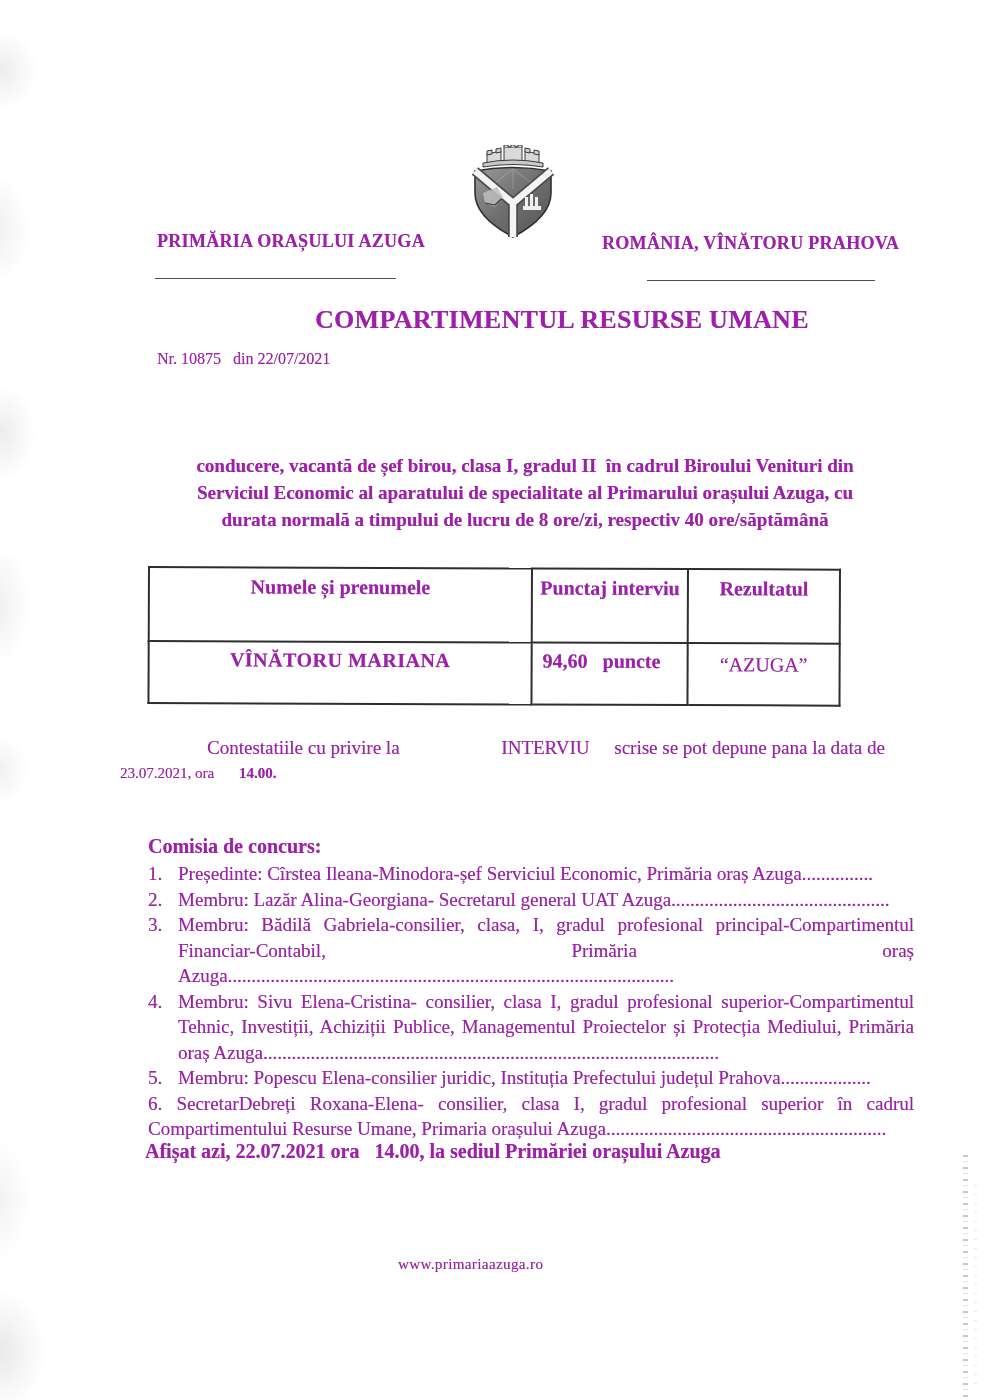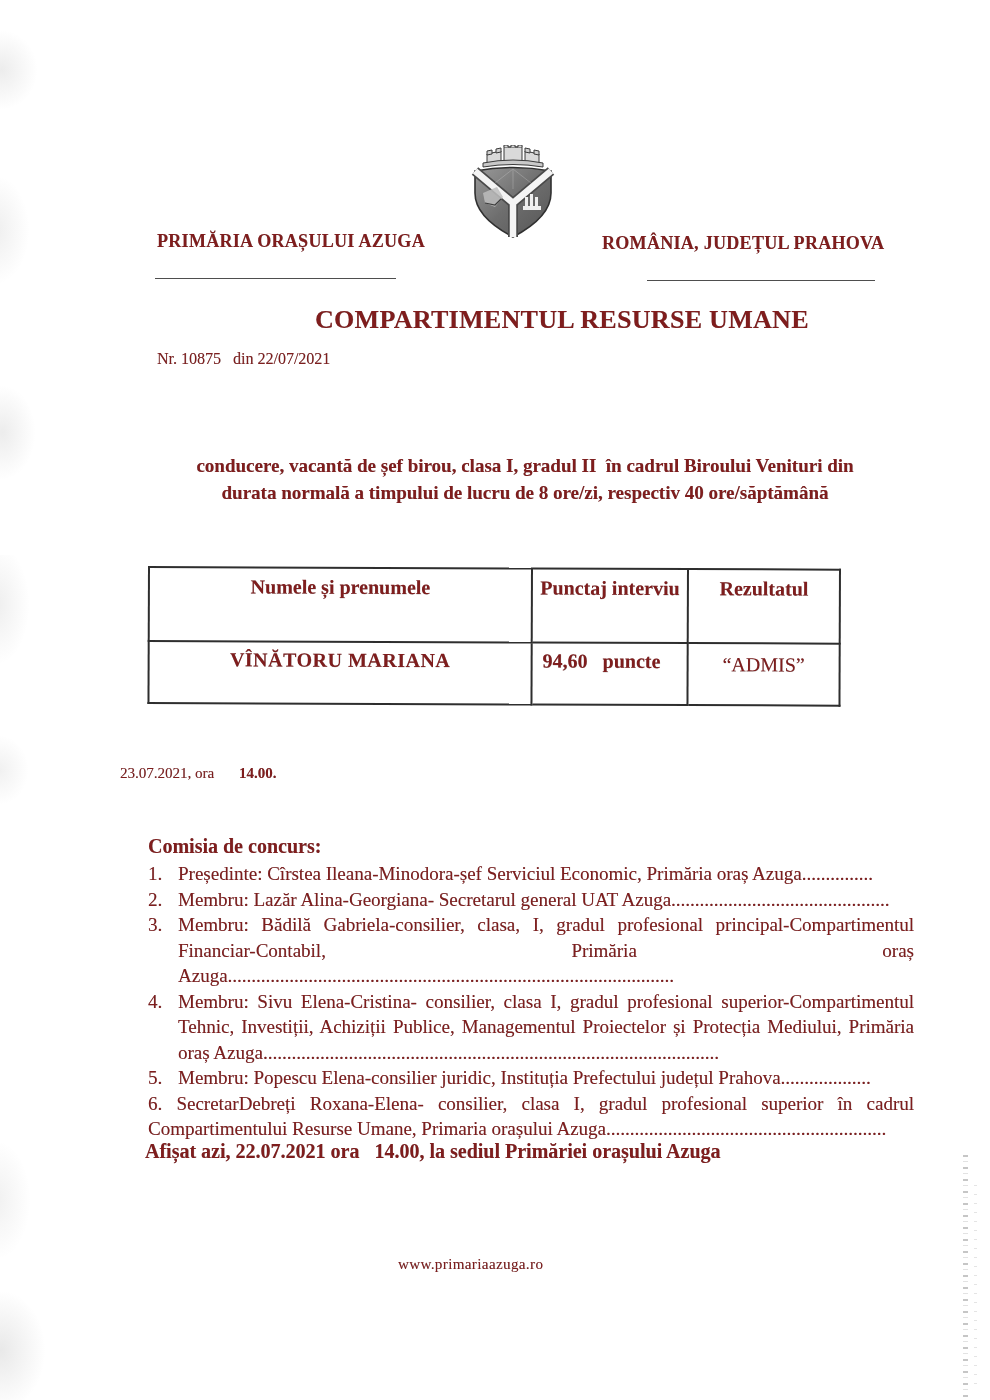--- a/index.html
+++ b/index.html
@@ -3,21 +3,21 @@
 <meta charset="utf-8">
 <style>
   html, body { margin: 0; padding: 0; background: #e8e8e8; }
   .page {
     position: relative;
     width: 990px;
     height: 1400px;
     margin: 0 auto;
     background: #ffffff;
     font-family: "Liberation Serif", serif;
-    color: #7f1d1d;
+    color: #a21caf;
     overflow: hidden;
     text-shadow: 0.2px 0.2px 0.35px rgba(25,25,25,0.4);
   }
   .prewrap { white-space: pre-wrap; }
 
   
   .blob { position: absolute; pointer-events: none; }
   .b1 { left:-14px; top:30px;  width:52px; height:80px;  background: radial-gradient(ellipse at 30% 50%, rgba(70,70,70,0.10), transparent 70%); }
   .b2 { left:-16px; top:175px; width:46px; height:110px; background: radial-gradient(ellipse at 25% 50%, rgba(70,70,70,0.09), transparent 70%); }
   .b3 { left:-12px; top:385px; width:48px; height:95px;  background: radial-gradient(ellipse at 30% 50%, rgba(70,70,70,0.10), transparent 70%); }
@@ -137,54 +137,60 @@
 
       <g stroke="#ffffff" stroke-width="0.8" opacity="0.25">
         <line x1="42" y1="24" x2="24" y2="38"></line>
         <line x1="42" y1="24" x2="42" y2="44"></line>
         <line x1="42" y1="24" x2="60" y2="38"></line>
       </g>
     </svg>
   </div>
 
   <div class="org-left">PRIMĂRIA ORAȘULUI AZUGA</div>
-  <div class="org-right">ROMÂNIA, JUDEȚUL PRAHOVA</div>
+  <div class="org-right">ROMÂNIA, VÎNĂTORU PRAHOVA</div>
   <div class="rule rule-left"></div>
   <div class="rule rule-right"></div>
 
   <div class="doc-title prewrap">COMPARTIMENTUL RESURSE UMANE</div>
   <div class="doc-number prewrap">Nr. 10875   din 22/07/2021</div>
 
   <div class="intro">
     <div class="prewrap">conducere, vacantă de șef birou, clasa I, gradul II  în cadrul Biroului Venituri din</div>
+    <div class="prewrap">Serviciul Economic al aparatului de specialitate al Primarului orașului Azuga, cu</div>
     <div class="prewrap">durata normală a timpului de lucru de 8 ore/zi, respectiv 40 ore/săptămână</div>
   </div>
 
   <div class="tbl-wrap">
     <table class="results">
       <colgroup>
           <col style="width:383px">
           <col style="width:156px">
           <col style="width:152px">
         </colgroup>
       <tbody>
           <tr>
         <th class="h">Numele și prenumele</th>
         <th class="h">Punctaj interviu</th>
         <th class="h">Rezultatul</th>
       </tr>
       <tr>
         <td class="c cell-name prewrap">VÎNĂTORU MARIANA</td>
         <td class="c cell-score prewrap">94,60   puncte</td>
-        <td class="c cell-result prewrap">“ADMIS”</td>
+        <td class="c cell-result prewrap">“AZUGA”</td>
       </tr>
     </tbody>
       </table>
   </div>
 
+  <div class="contest-l1">
+    <span class="p1">Contestatiile cu privire la</span>
+    <span class="p2">INTERVIU</span>
+    <span class="p3">scrise se pot depune pana la data de</span>
+  </div>
   <div class="contest-l2">
     <span>23.07.2021, ora</span>
     <span class="bold">14.00.</span>
   </div>
 
   <div class="comisia-head">Comisia de concurs:</div>
   <div class="members">
     <div class="member-row">
       <span class="num">1.</span>
       <span class="txt">Președinte: Cîrstea Ileana-Minodora-șef Serviciul Economic, Primăria oraș Azuga...............</span>

